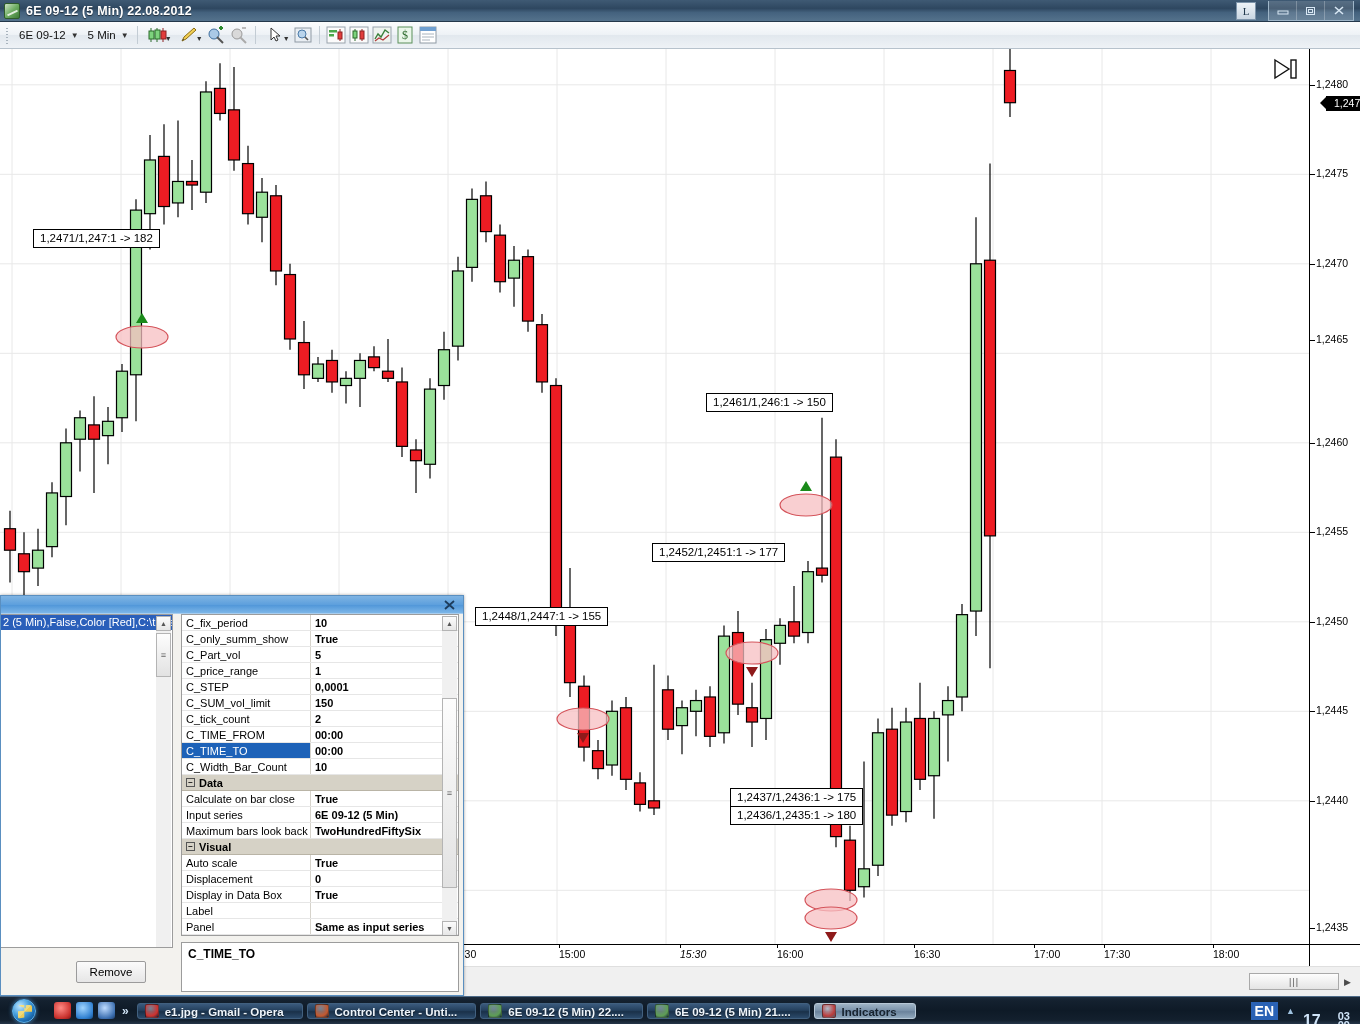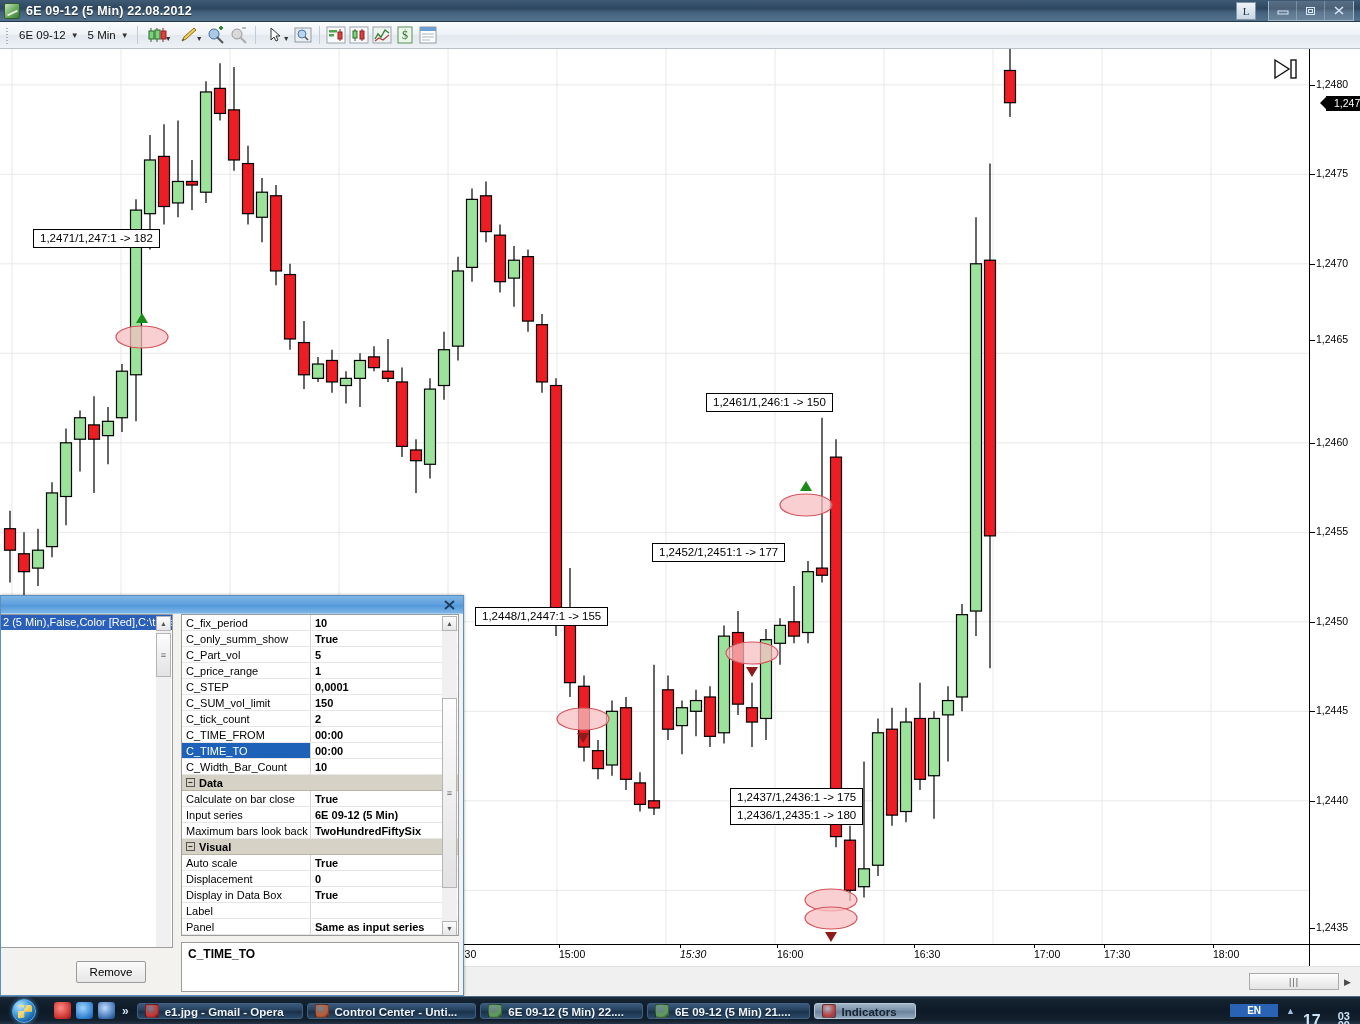--- a/index.html
+++ b/index.html
@@ -277,21 +277,21 @@
     max-width:170px; overflow:hidden;
     text-shadow:0 1px 1px rgba(0,0,0,.7);
   }
   .tbtn.active{
     background:linear-gradient(to bottom,#9fb4c6 0%, #7b93ab 45%, #6b839c 55%, #90a8bd 100%);
     border:1px solid #b6c7d6; color:#16222e; text-shadow:none;
   }
   .tbtn .ti{ width:14px;height:14px; flex:0 0 14px; border-radius:2px; }
   .tray{ margin-left:auto; display:flex; align-items:center; gap:8px; padding-right:6px; }
   .tray .en{
-    background:#2a62b5; color:#fff; font-size:10px; padding:1px 17px; font-weight:bold;
+    background:#2a62b5; color:#fff; font-size:14px; padding:1px 4px; font-weight:bold;
   }
   .tray .arrow{ color:#9fc2e0; font-size:9px; }
   .tray .clock{
     color:#cfe3f7; font-weight:bold; font-size:16px; padding-right:4px;
     display:flex; align-items:flex-end; gap:17px;margin-top:21px;
   }
   .tray .clock small{ font-size:11px; line-height:9px; }
   .tray .clockstack{ display:flex; flex-direction:column; font-size:8.5px; line-height:9px; }
 </style>
 </head>

